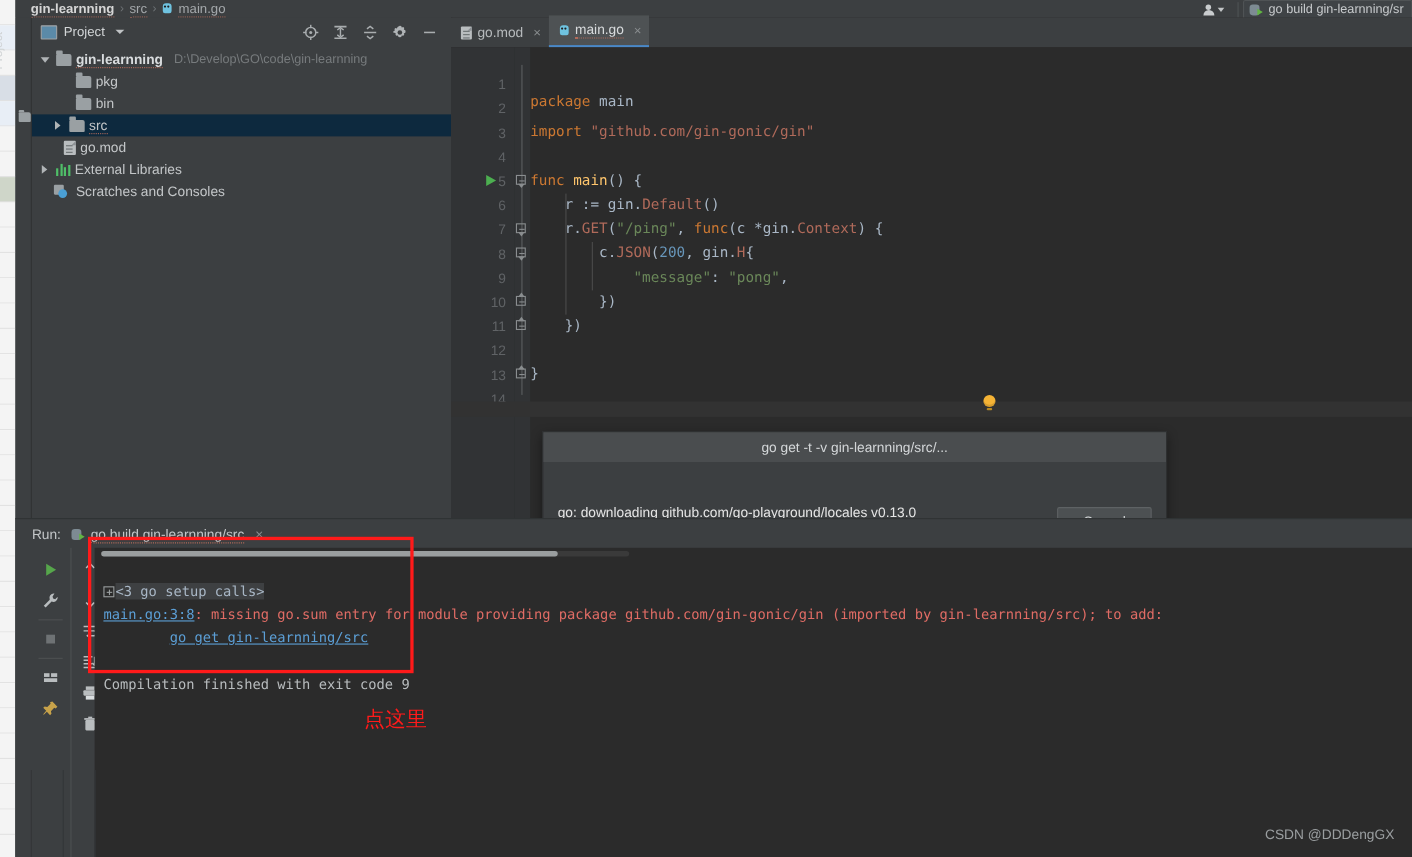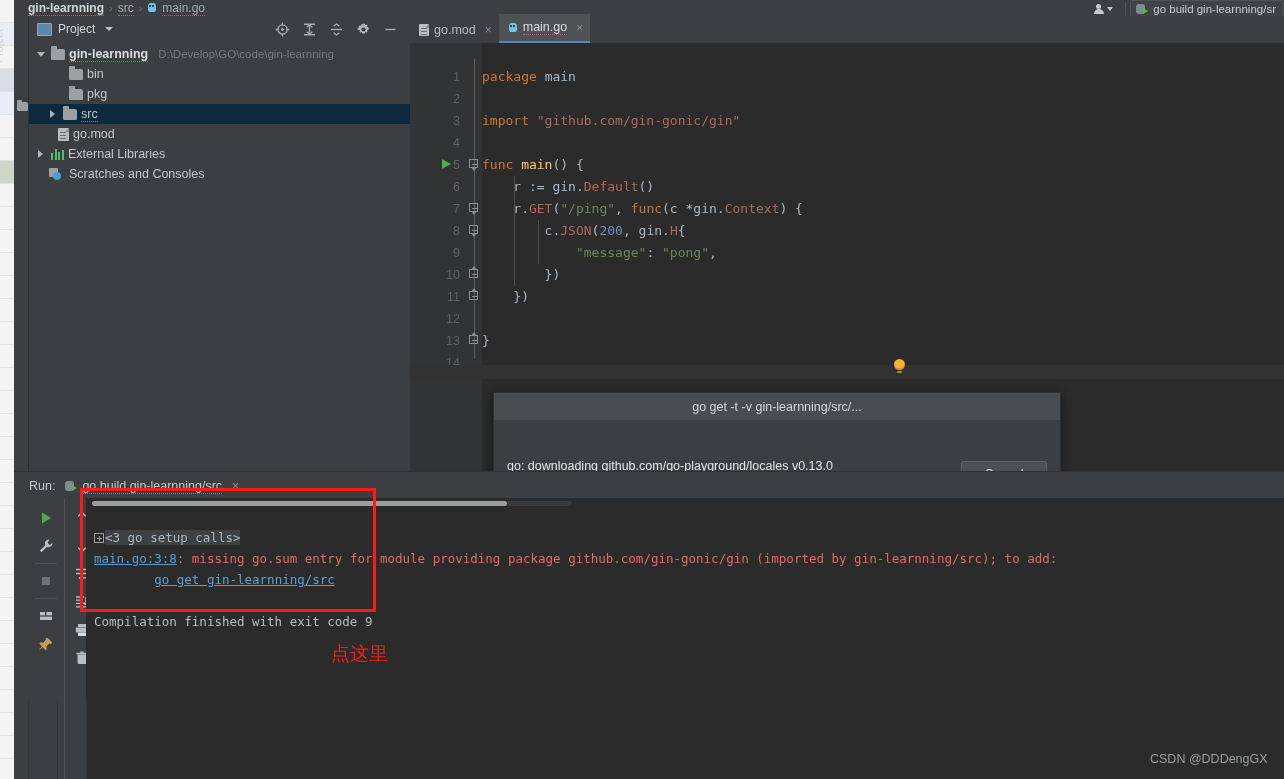--- a/index.html
+++ b/index.html
@@ -282,27 +282,27 @@
     <div class="row" style="padding-left:6px">
       <span class="arrow down"></span>
       <span class="folder"></span>
       <span class="rowlabel bold">gin-learnning</span>
       <span class="rowpath">D:\Develop\GO\code\gin-learnning</span>
     </div>
 
     <div class="row" style="padding-left:24px">
       <span class="arrow none"></span>
       <span class="folder"></span>
-      <span class="rowlabel">bin</span>
+      <span class="rowlabel">pkg</span>
     </div>
 
     <div class="row" style="padding-left:24px">
       <span class="arrow none"></span>
       <span class="folder"></span>
-      <span class="rowlabel">pkg</span>
+      <span class="rowlabel">bin</span>
     </div>
 
     <div class="row sel" style="padding-left:18px">
       <span class="arrow right"></span>
       <span class="folder"></span>
       <span class="rowlabel wavy-u">src</span>
     </div>
 
     <div class="row" style="padding-left:25px">
       <span class="arrow none" style="width:0"></span>
@@ -378,21 +378,21 @@
           <span class="sq"></span>
         </div>
         <div class="fold-mark bot" style="top: 292px;">
           <span class="sq"></span>
         </div>
       </div>
     <div class="line14row" style="top:322px;width:874px"></div>
     <div class="codetext mono">
         <div class="indentguide" style="left: 32px; top: 133px; height: 110px;"></div>
         <div class="indentguide" style="left: 56px; top: 177px; height: 44px;"></div>
-        <div class="cline" style="top: 27px;"><span class="k">package </span><span class="ident">main</span></div>
+        <div class="cline" style="top: 43px;"><span class="k">package </span><span class="ident">main</span></div>
         <div class="cline" style="top: 49px;"></div>
         <div class="cline" style="top: 71px;"><span class="k">import </span><span class="call">"github.com/gin-gonic/gin"</span></div>
         <div class="cline" style="top: 93px;"></div>
         <div class="cline" style="top: 115px;"><span class="k">func </span><span class="fn">main</span><span class="op">() {</span></div>
         <div class="cline" style="top: 137px;"><span class="ident">    r := gin.</span><span class="call">Default</span><span class="op">()</span></div>
         <div class="cline" style="top: 159px;"><span class="ident">    r.</span><span class="call">GET</span><span class="op">(</span><span class="str">"/ping"</span><span class="op">, </span><span class="k">func</span><span class="ident">(c *gin.</span><span class="call">Context</span><span class="op">) {</span></div>
         <div class="cline" style="top: 181px;"><span class="ident">        c.</span><span class="call">JSON</span><span class="op">(</span><span class="num">200</span><span class="ident">, gin.</span><span class="call">H</span><span class="op">{</span></div>
         <div class="cline" style="top: 203px;"><span class="op">            </span><span class="str">"message"</span><span class="op">: </span><span class="str">"pong"</span><span class="op">,</span></div>
         <div class="cline" style="top: 225px;"><span class="op">        })</span></div>
         <div class="cline" style="top: 247px;"><span class="op">    })</span></div>

